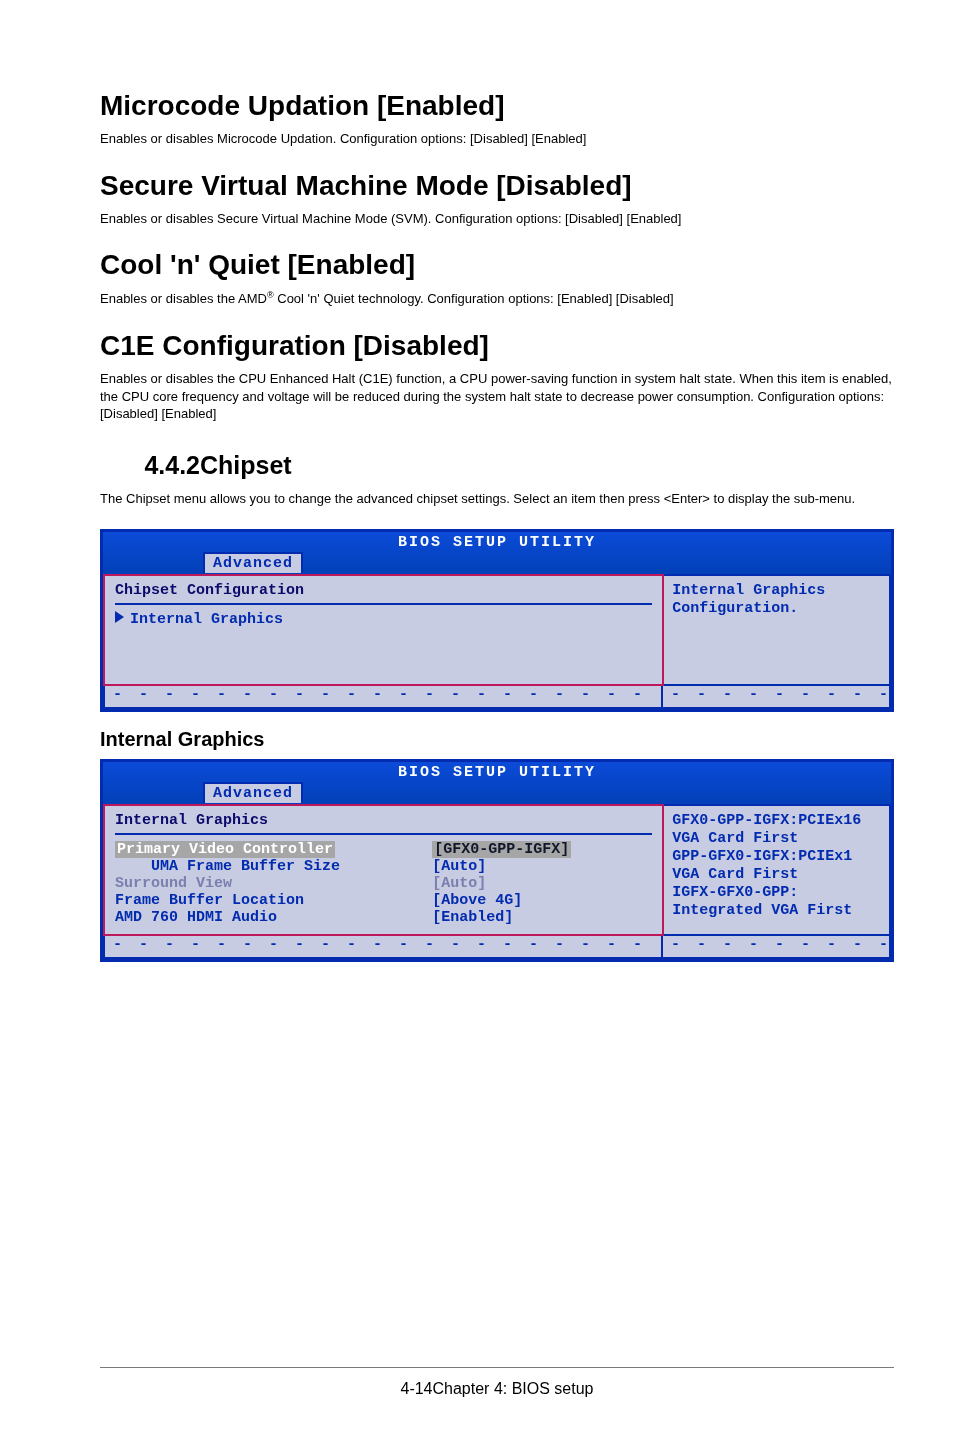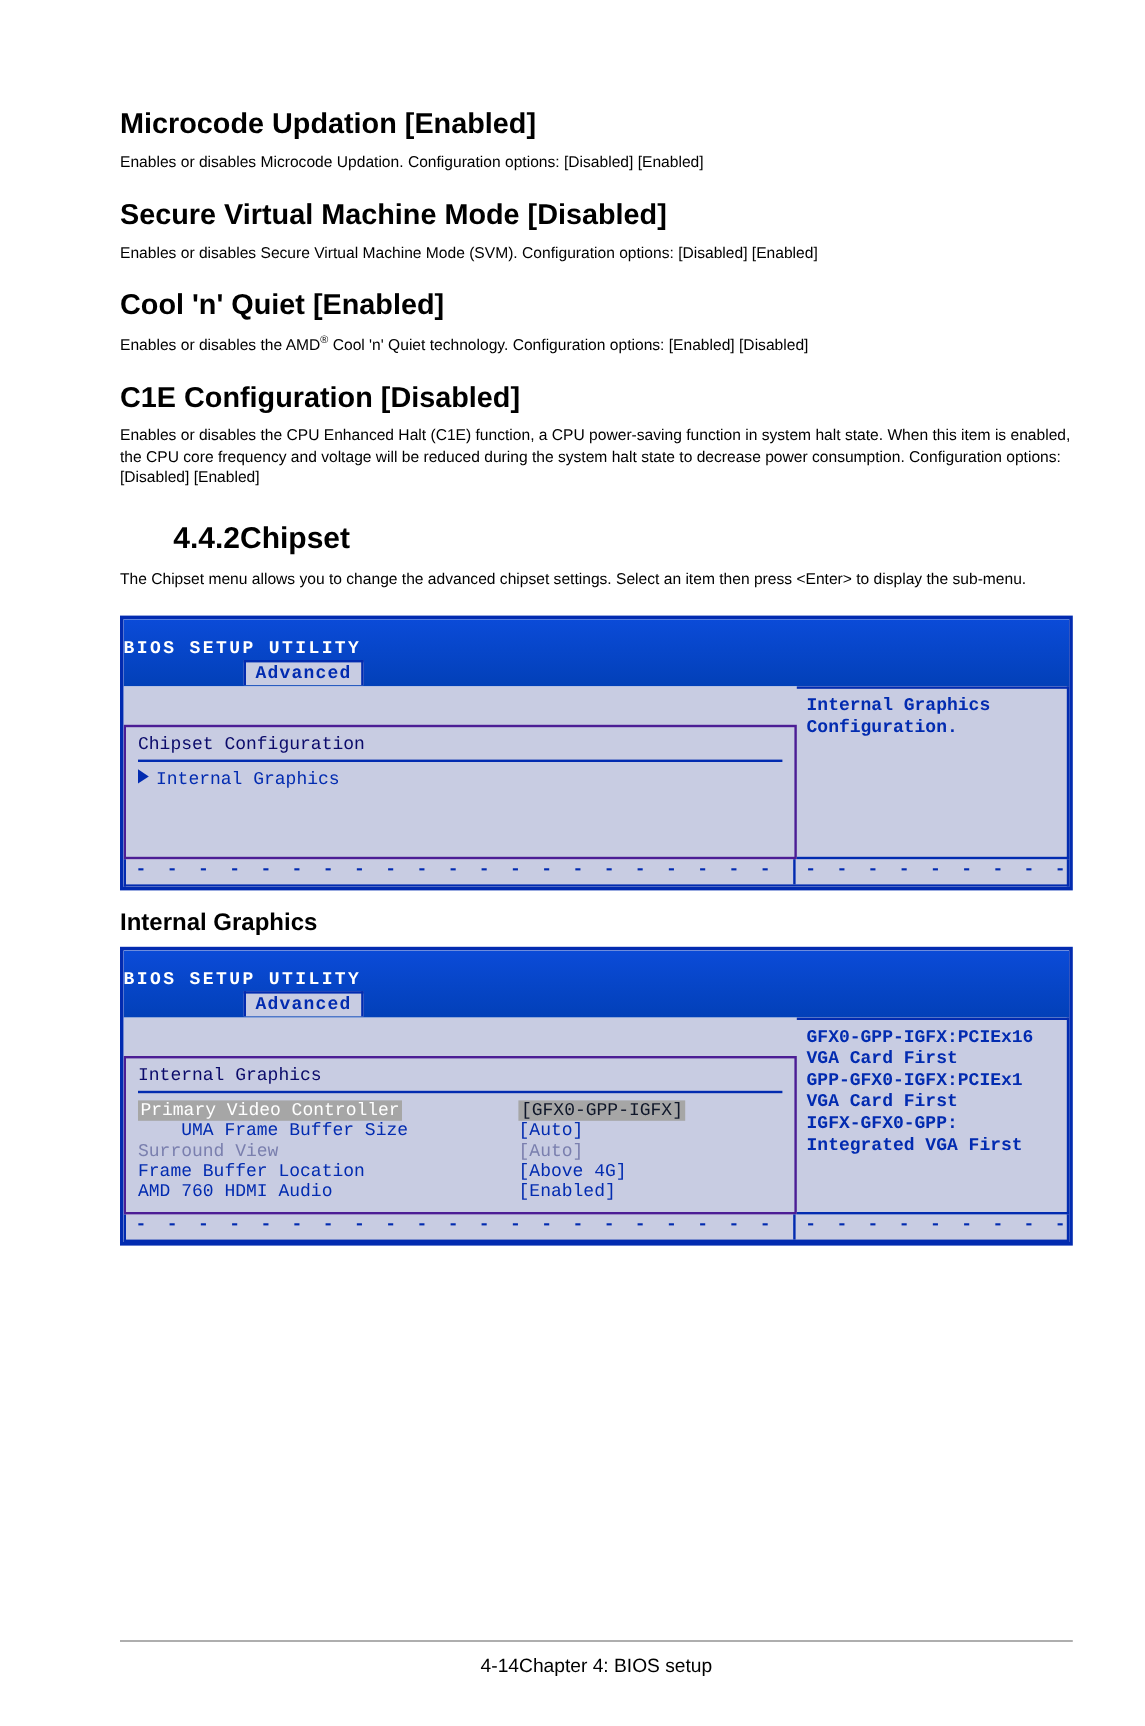--- a/index.html
+++ b/index.html
@@ -9,21 +9,21 @@
     width: 954px;
     min-height: 1438px;
     padding: 90px 60px 40px 100px;
     display: flex;
     flex-direction: column;
     position: relative;
   }
   .content { flex: 1 0 auto; }
   h3.sub {
     font-weight: bold;
-    font-size: 24px;
+    font-size: 28px;
     margin-bottom: 8px;
     color: #000;
   }
   p.body {
     font-size: 13px;
     line-height: 1.35;
     color: #000;
     margin-bottom: 22px;
   }
   h2.section {
@@ -52,22 +52,22 @@
   }
   .bios-header {
     background: linear-gradient(#0b4bd8,#0240b8);
     color: #fff;
     font-family: "Courier New", monospace;
     font-weight: bold;
     font-size: 15px;
     letter-spacing: 2px;
   }
   .bios-title-row {
-    text-align: left;
-    padding: 16px 0 1px 0;
+    text-align: center;
+    padding: 2px 0 1px 0;
   }
   .bios-tab-row {
     display: flex;
     padding: 0 0 1px 100px;
   }
   .bios-tab {
     background: #c8cce2;
     color: #022bb0;
     font-family: "Courier New", monospace;
     font-weight: bold;
@@ -76,28 +76,27 @@
     padding: 1px 8px 1px 8px;
     border: 2px solid #022bb0;
     border-bottom: none;
   }
   .bios-body {
     display: flex;
     background: #c8cce2;
   }
   .bios-main {
     flex: 7.2;
-    border: 2px solid #4c1d95;
+    border: 2px solid #be185d;
     border-right-width: 2px;
     padding: 6px 10px 8px 10px;
     font-family: "Courier New", monospace;
     font-size: 15px;
-    font-weight: normal;
+    font-weight: bold;
     color: #022bb0;
-    margin-top: 32px;
   }
   .bios-help {
     flex: 2.8;
     border: 2px solid #022bb0;
     border-left: none;
     padding: 6px 8px 8px 8px;
     font-family: "Courier New", monospace;
     font-size: 15px;
     font-weight: bold;
     color: #022bb0;

